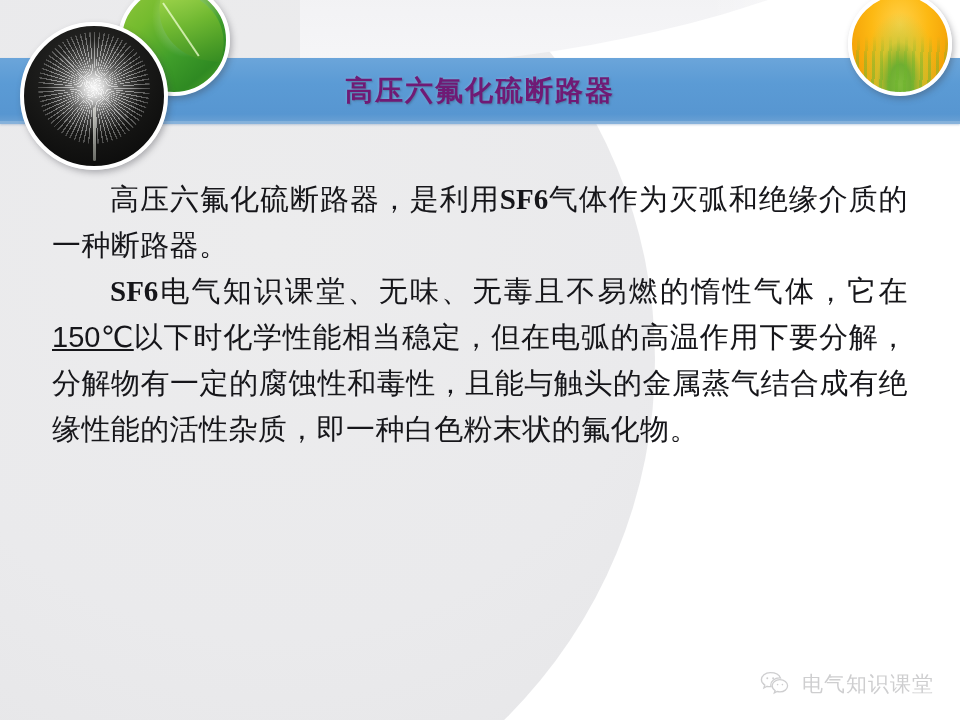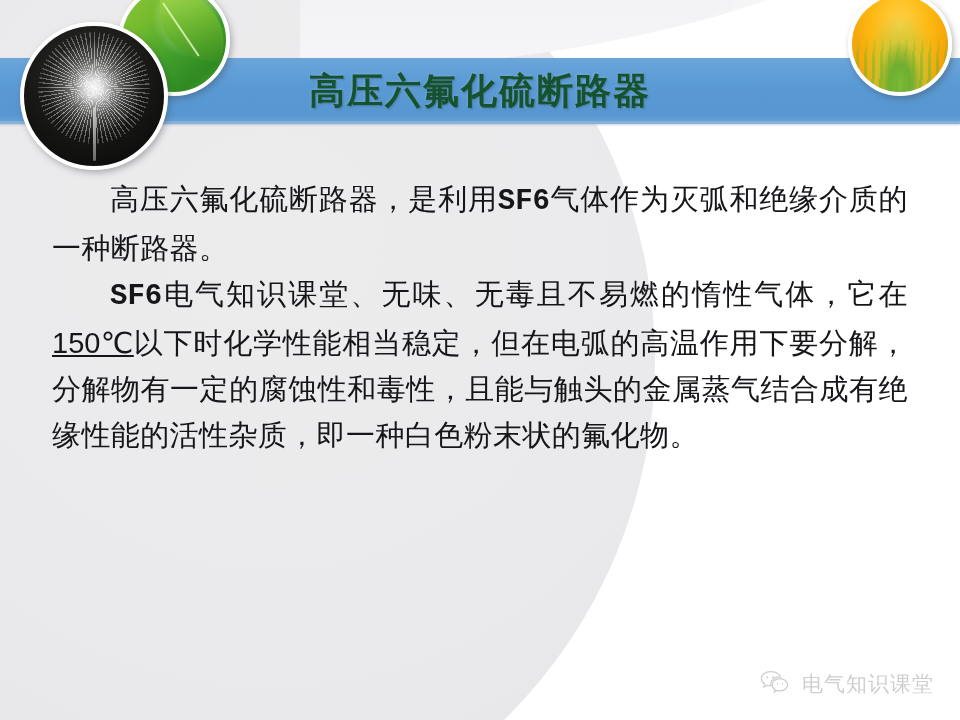--- a/index.html
+++ b/index.html
@@ -81,24 +81,24 @@
   .slide-title {
     position: absolute;
     left: 0;
     top: 58px;
     width: 960px;
     height: 66px;
     line-height: 66px;
     text-align: center;
     z-index: 6;
     font-family: "Liberation Serif", "DejaVu Serif", serif;
-    font-size: 36px;
+    font-size: 28px;
     font-weight: bold;
     letter-spacing: 2px;
-    color: #14532d;
+    color: #701a75;
     text-shadow: 1px 1px 2px rgba(40,80,120,0.55), 0 0 3px rgba(255,255,255,0.3);
   }
 
   
 
   .photo-circle {
     position: absolute;
     border-radius: 50%;
     border: 4px solid #ffffff;
     box-sizing: border-box;
@@ -222,39 +222,40 @@
     margin: 0 0 0 0;
     text-indent: 2em;
     text-align: justify;
   }
 
   .body-text p + p {
     margin-top: 0;
   }
 
   .sf6 {
-    font-family: Liberation Mono, monospace;
+    font-family: Liberation Serif, serif;
     font-weight: bold;
     letter-spacing: 0;
   }
 
   .num {
     font-family: "Liberation Sans", "DejaVu Sans", sans-serif;
     letter-spacing: 0;
     text-decoration: underline;
   }
 
   
 
   .watermark {
     position: absolute;
     right: 26px;
     bottom: 22px;
     z-index: 20;
     display: flex;
+    align-items: center;
     gap: 12px;
     opacity: 0.42;
   }
 
   .wm-icon {
     width: 30px;
     height: 26px;
     position: relative;
     flex: none;
   }

